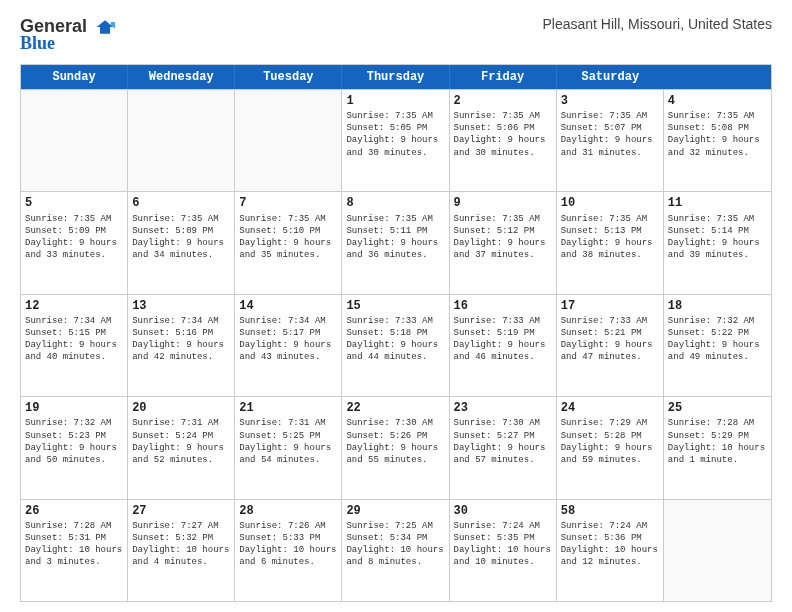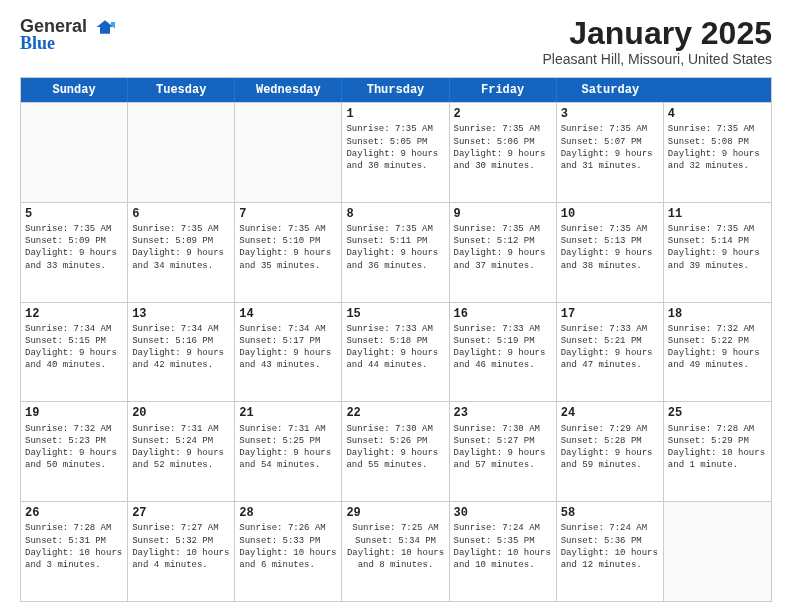--- a/index.html
+++ b/index.html
@@ -125,30 +125,29 @@
       <div class="logo-text">
         <span class="logo-general">General</span>
         <svg class="logo-icon" viewBox="0 0 24 20">
           <polygon points="12,2 22,10 18,10 18,18 6,18 6,10 2,10" fill="#1565c0"></polygon>
           <polygon points="19,4 24,4 24,12 19,8" fill="#42a5f5"></polygon>
         </svg>
       </div>
       <span class="logo-blue" style="margin-top:-4px;font-family:Liberation Serif, serif;">Blue</span>
     </div>
     <div class="title-section">
-      <div class="cal-title">January 2025</div>
       <div class="cal-subtitle">Pleasant Hill, Missouri, United States</div>
     </div>
   </div>
 
   <div class="calendar">
     <div class="cal-header-row">
     <div class="cal-header-cell">Sunday</div>
+        <div class="cal-header-cell">Wednesday</div>
         <div class="cal-header-cell">Tuesday</div>
-        <div class="cal-header-cell">Wednesday</div>
         <div class="cal-header-cell">Thursday</div>
         <div class="cal-header-cell">Friday</div>
         <div class="cal-header-cell">Saturday</div>
       </div>
     <div class="cal-body">
     <div class="cal-week">
           <div class="cal-cell empty"></div>
           <div class="cal-cell empty"></div>
           <div class="cal-cell empty"></div>
           <div class="cal-cell">
@@ -350,21 +349,21 @@
           </div>
           <div class="cal-cell">
             <span class="day-num">28</span>
             <div class="cell-info" style="white-space: pre-line;">Sunrise: 7:26 AM
 Sunset: 5:33 PM
 Daylight: 10 hours
 and 6 minutes.</div>
           </div>
           <div class="cal-cell">
             <span class="day-num">29</span>
-            <div class="cell-info" style="white-space: pre-line; text-align: center;">Sunrise: 7:25 AM
+            <div class="cell-info" style="white-space: pre-line;">Sunrise: 7:25 AM
 Sunset: 5:34 PM
 Daylight: 10 hours
 and 8 minutes.</div>
           </div>
           <div class="cal-cell">
             <span class="day-num">30</span>
             <div class="cell-info" style="white-space: pre-line;">Sunrise: 7:24 AM
 Sunset: 5:35 PM
 Daylight: 10 hours
 and 10 minutes.</div>

